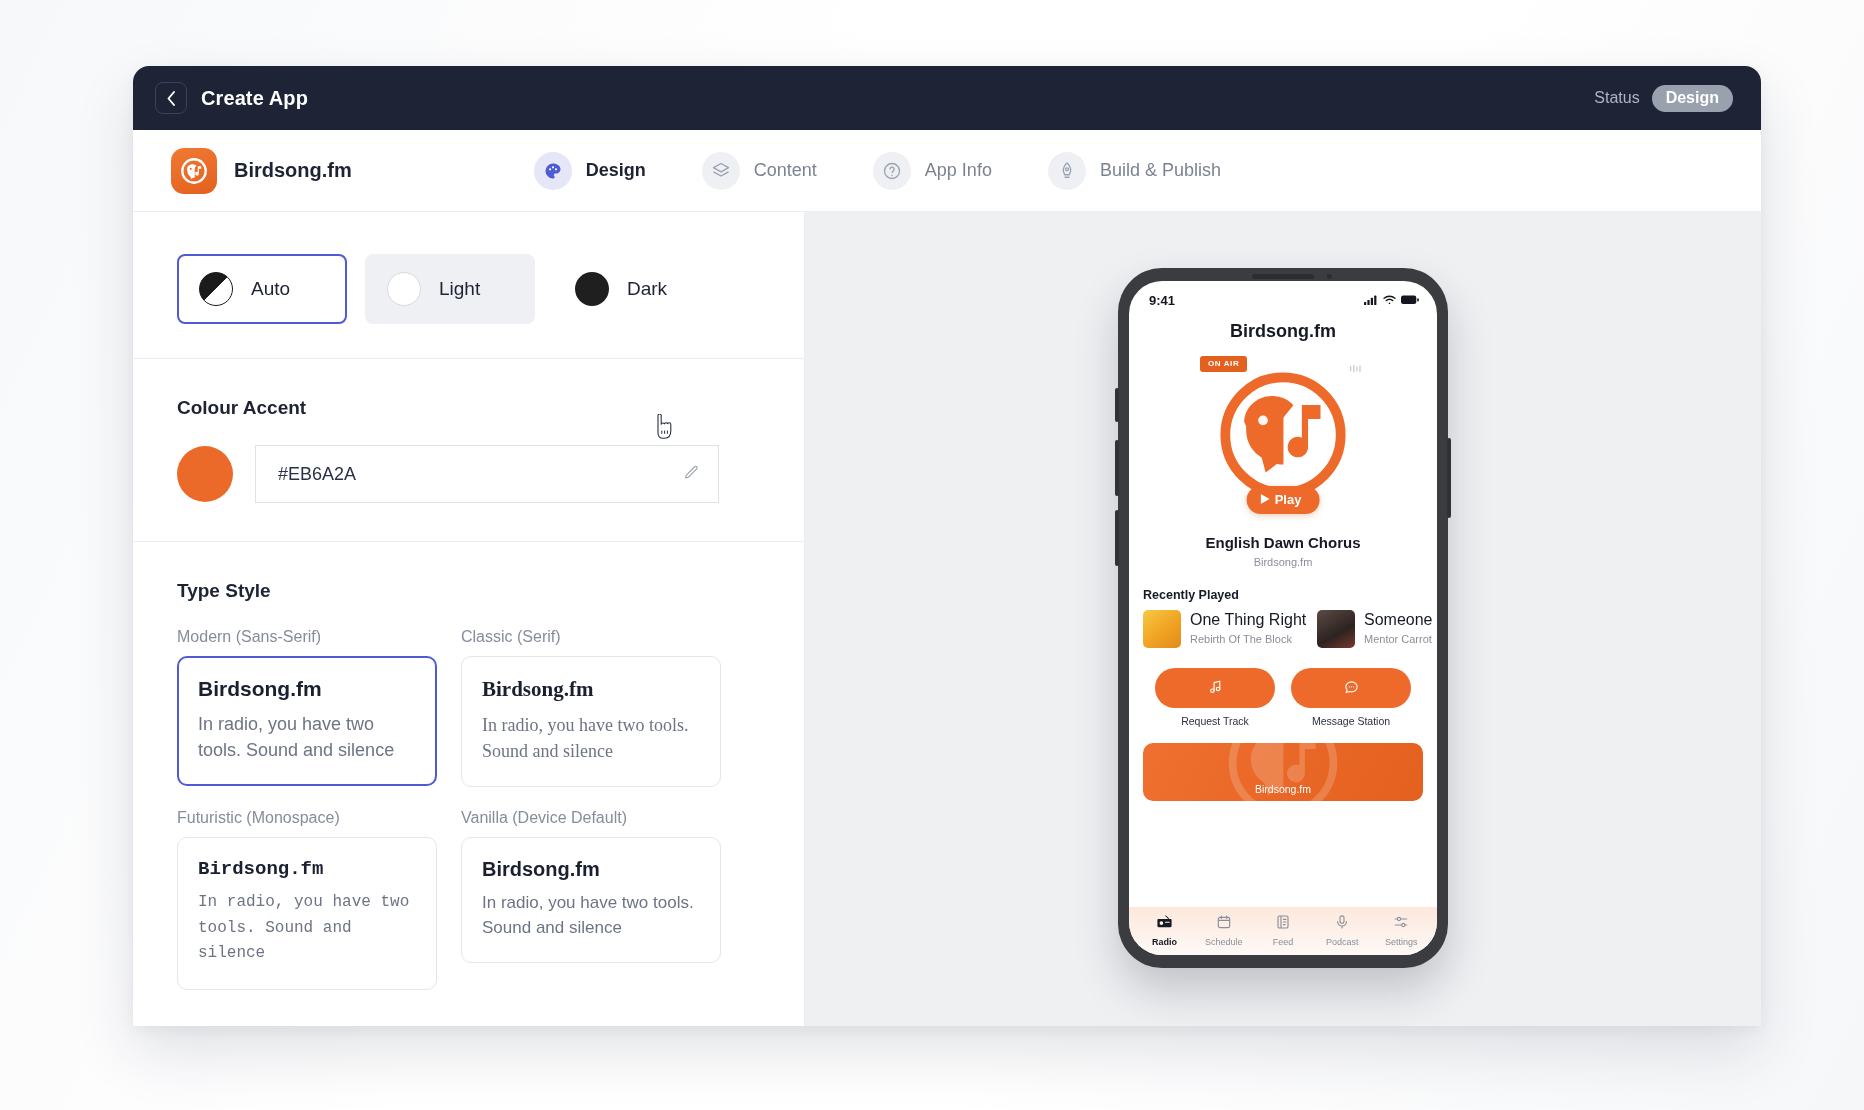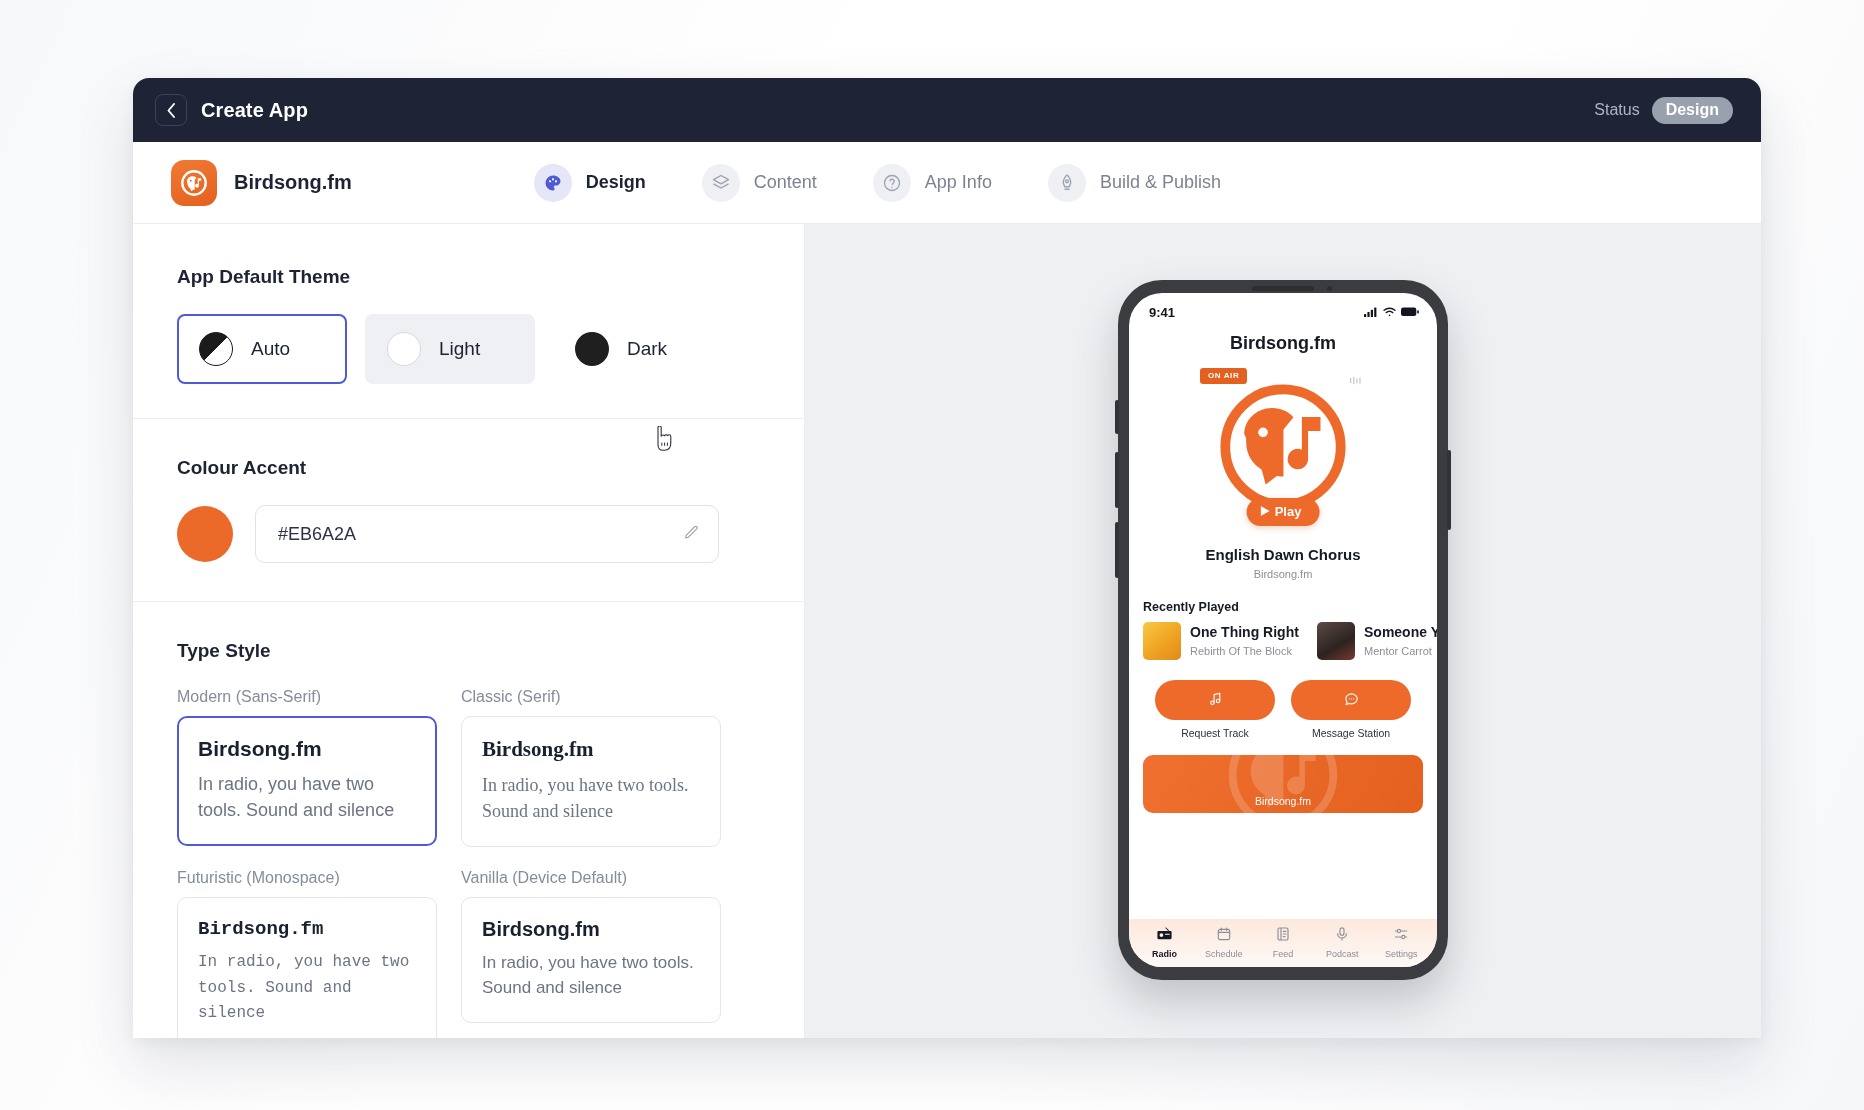--- a/index.html
+++ b/index.html
@@ -12,21 +12,21 @@
   }
   .page-bg {
     position: absolute; inset: 0;
     background:
       linear-gradient(115deg, #f7f8fa 0%, #ffffff 38%, #ffffff 62%, #f6f7f9 100%);
   }
 
   
   .app-window {
     position: absolute;
-    left: 133px; top: 78px;
+    left: 133px; top: 66px;
     width: 1628px; height: 960px;
     border-radius: 16px 16px 0 0;
     background: #ffffff;
     box-shadow: 0 26px 60px rgba(28,38,60,.13), 0 4px 14px rgba(28,38,60,.05);
     overflow: hidden;
   }
 
   
   .titlebar {
     height: 64px;
@@ -138,21 +138,21 @@
   }
 
   
   .sec-accent { padding-top: 38px; padding-bottom: 38px; }
   .accent-row { display: flex; align-items: center; gap: 22px; }
   .accent-dot {
     width: 56px; height: 56px; border-radius: 50%; flex: none;
   }
   .accent-field {
     flex: 1; max-width: 464px; height: 58px;
-    border: 1px solid #dfe2e8; border-radius: 10px;
+    border: 1px solid #dfe2e8; border-radius: 0;
     background: #ffffff;
     display: flex; align-items: center;
     padding: 0 18px 0 22px;
     cursor: text;
   }
   .accent-value { font-size: 18px; color: #2b3246; flex: 1; }
   .pencil { flex: none; }
 
   
   .sec-type { padding-top: 38px; padding-bottom: 40px; }
@@ -271,21 +271,21 @@
   .rp-row {
     display: flex; gap: 14px; padding-left: 14px;
     flex: none; overflow: hidden;
   }
   .rp-item { display: flex; gap: 9px; align-items: center; flex: none; width: 160px; }
   .rp-thumb { width: 38px; height: 38px; border-radius: 5px; flex: none; }
   .rp-t1 { background: linear-gradient(140deg,#f9c846,#f0a322 55%,#e08a1d); }
   .rp-t2 { background: linear-gradient(150deg,#5d4a45,#2c2321 60%,#7a3a2e); }
   .rp-txt { min-width: 0; }
   .rp-name {
-    font-size: 14px; font-weight: 700; color: #161a24;
+    font-size: 16px; font-weight: 400; color: #161a24;
     white-space: nowrap;
   }
   .rp-artist {
     font-size: 11px; color: #8b8f99; margin-top: 3px; white-space: nowrap;
   }
 
   .act-row {
     display: flex; gap: 16px; justify-content: center;
     margin-top: 20px; flex: none;
   }
@@ -404,21 +404,20 @@
         <span class="tab-label">Build &amp; Publish</span>
       </div>
     </div>
   </div>
 
   <div class="body-split">
 
     <div class="left-pane">
 
       <div class="section sec-theme">
-        <div class="section-title">App Default Theme</div>
         <div class="theme-row">
           <div class="theme-opt selected">
             <span class="swatch swatch-auto"></span>
             <span class="theme-opt-label">Auto</span>
           </div>
           <div class="theme-opt hovered">
             <span class="swatch swatch-light"></span>
             <span class="theme-opt-label">Light</span>
           </div>
           <div class="theme-opt">

